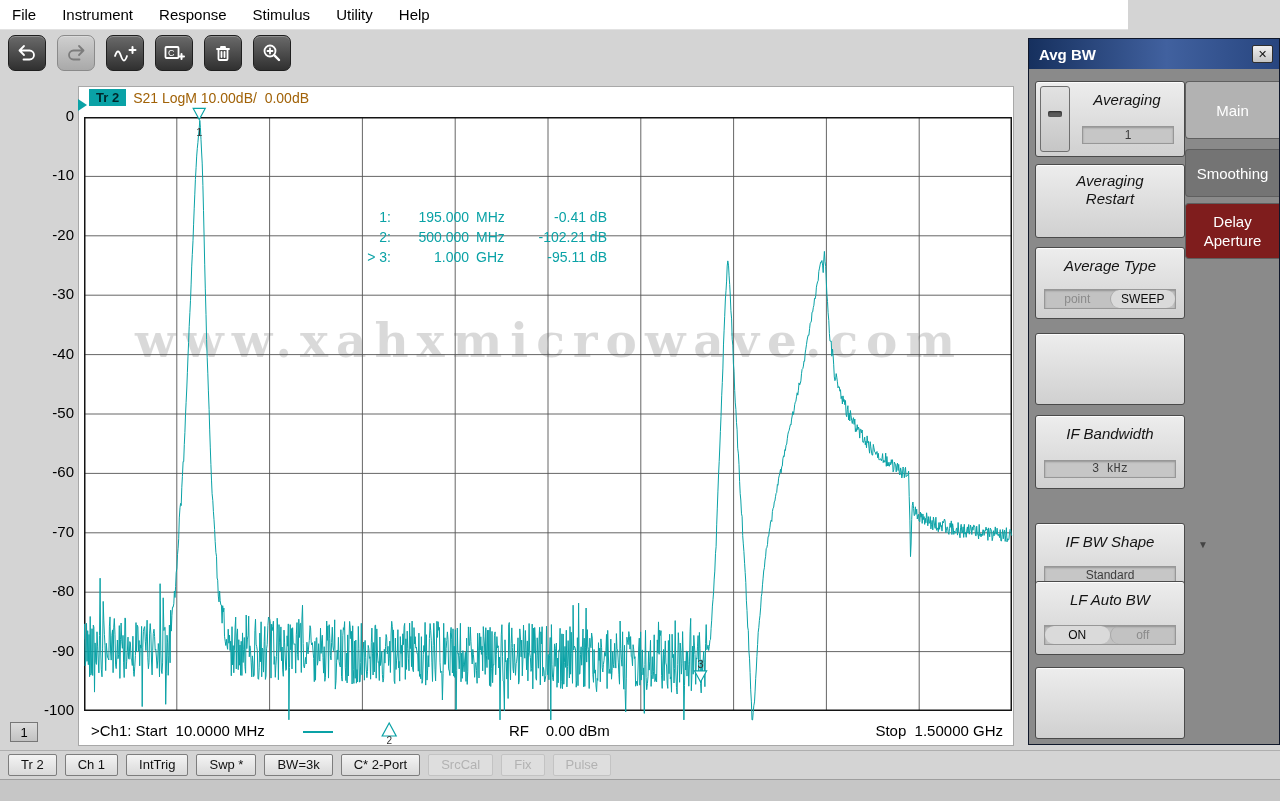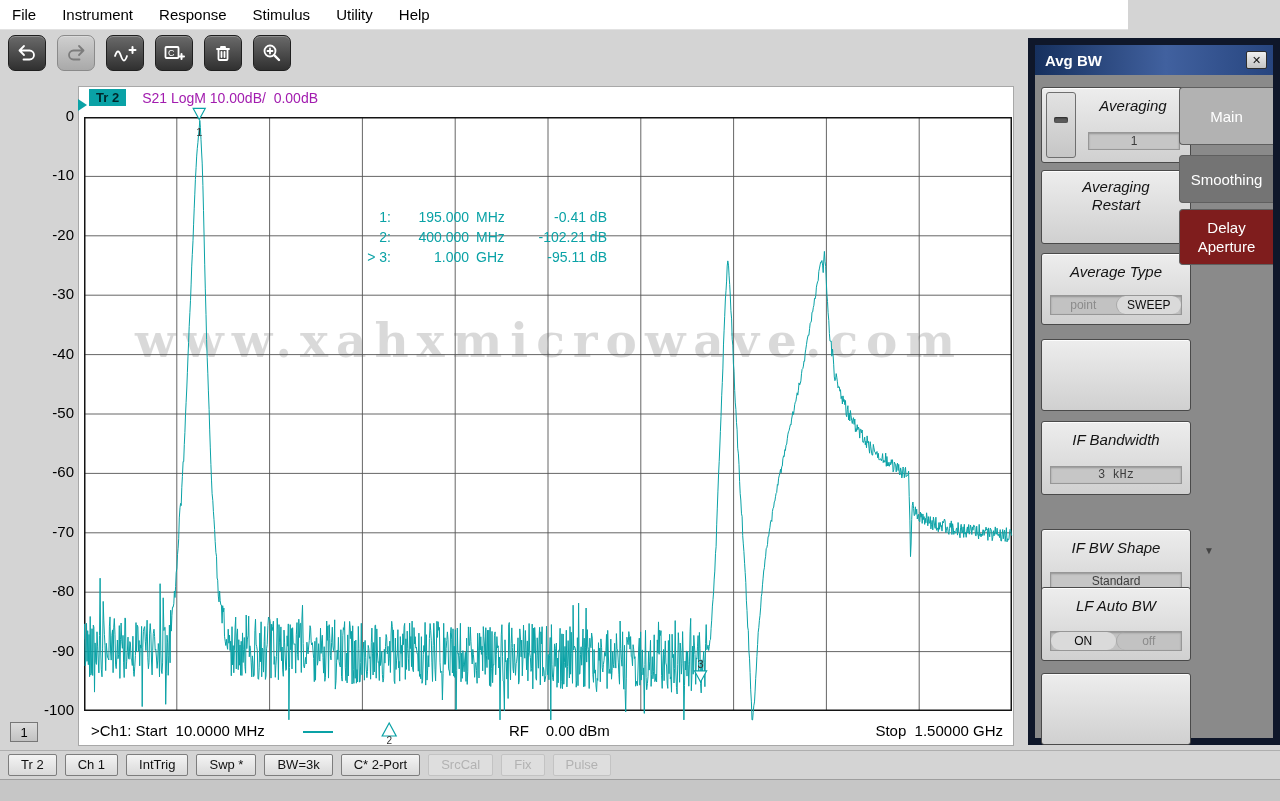--- a/index.html
+++ b/index.html
@@ -19,21 +19,21 @@
   .tbtn svg { stroke:#fff; fill:none; stroke-width:1.8; stroke-linecap:round; stroke-linejoin:round; }
   .tbtn.disabled { background:linear-gradient(#cfcfcf,#a9a9a9); border-color:#8a8a8a; }
   .tbtn.disabled svg { stroke:#7c7c7c; }
   .tbtn svg text { stroke:none; fill:#fff; font-size:9px; font-family:"Liberation Sans",sans-serif; }
 
   
   .plot-panel { position:absolute; left:78px; top:86px; width:936px; height:660px; background:#ffffff;
                 border:1px solid #a8a8a8; }
   .trace-header { position:absolute; left:10px; top:2px; z-index:3; display:flex; align-items:center; }
   .tr-chip { background:#0aa2a6; color:#00282b; font-size:13px; font-weight:bold; padding:1px 7px; }
-  .trace-title { color:#a21caf; font-size:14px; margin-left:16px; white-space:pre; }
+  .trace-title { color:#a16207; font-size:14px; margin-left:7px; white-space:pre; }
   .watermark { position:absolute; left:6px; top:226px; width:928px; text-align:center; z-index:0;
                font-family:"DejaVu Serif", serif; font-weight:bold; font-size:47px; letter-spacing:8px;
                color:rgba(0,0,0,0.15); white-space:nowrap; overflow:hidden; }
   #trace-svg { position:absolute; left:5px; top:0; z-index:1; }
   .marker-readout { position:absolute; left:272px; top:120px; z-index:2; color:#0aa2a6; font-size:14px; }
   .marker-readout .mrow { display:grid; grid-template-columns:40px 78px 44px 94px; height:20px; align-items:center; }
   .mr-prefix { text-align:right; white-space:pre; }
   .mr-freq { text-align:right; }
   .mr-unit { text-align:left; padding-left:7px; }
   .mr-val { text-align:right; }
@@ -48,21 +48,21 @@
 
   
   #yaxis { position:absolute; left:24px; top:0; width:50px; height:760px; }
   .ytick { position:absolute; right:0; width:50px; text-align:right; font-size:15px; color:#000; height:20px; line-height:20px; }
 
   .chan-badge { position:absolute; left:10px; top:722px; width:28px; height:20px;
                 background:linear-gradient(#dcdcdc,#c2c2c2); border:1px solid #777;
                 font-size:13px; color:#000; display:flex; align-items:center; justify-content:center; }
 
   
-  .side-panel { position:absolute; left:1028px; top:38px; width:252px; height:707px; background:#8a8a8a; border:7px solid #0f172a; }
+  .side-panel { position:absolute; left:1028px; top:38px; width:252px; height:707px; background:#8a8a8a; border:1px solid #0f172a; }
   .panel-titlebar { position:absolute; left:0; top:0; width:100%; height:30px;
                     background:linear-gradient(90deg,#16305e,#41619f 55%,#27457f);
                     display:flex; align-items:center; padding:0 6px 0 10px; }
   .panel-titlebar .ptitle { color:#fff; font-size:15px; font-weight:bold; flex:1; }
   .pclose { width:21px; height:18px; background:linear-gradient(#f0f0f0,#c4c4c4); border:1px solid #2f2f2f;
             border-radius:2px; font-size:11px; color:#111; display:flex; align-items:center; justify-content:center; }
 
   .panel-buttons { position:absolute; left:6px; top:40px; width:150px; height:660px; }
   .pbtn { position:absolute; left:0; width:150px; background:linear-gradient(#ededed,#d0d0d0);
           border:1px solid #4a4a4a; border-radius:3px; box-shadow: inset 0 1px 0 rgba(255,255,255,.85);
@@ -221,21 +221,21 @@
 
   <div class="marker-readout">
     <div class="mrow">
       <span class="mr-prefix">1:</span>
       <span class="mr-freq">195.000</span>
       <span class="mr-unit">MHz</span>
       <span class="mr-val">-0.41 dB</span>
     </div>
     <div class="mrow">
       <span class="mr-prefix">2:</span>
-      <span class="mr-freq">400.000</span>
+      <span class="mr-freq">500.000</span>
       <span class="mr-unit">MHz</span>
       <span class="mr-val">-102.21 dB</span>
     </div>
     <div class="mrow">
       <span class="mr-prefix">&gt; 3:</span>
       <span class="mr-freq">1.000</span>
       <span class="mr-unit">GHz</span>
       <span class="mr-val">-95.11 dB</span>
     </div>
   </div>

